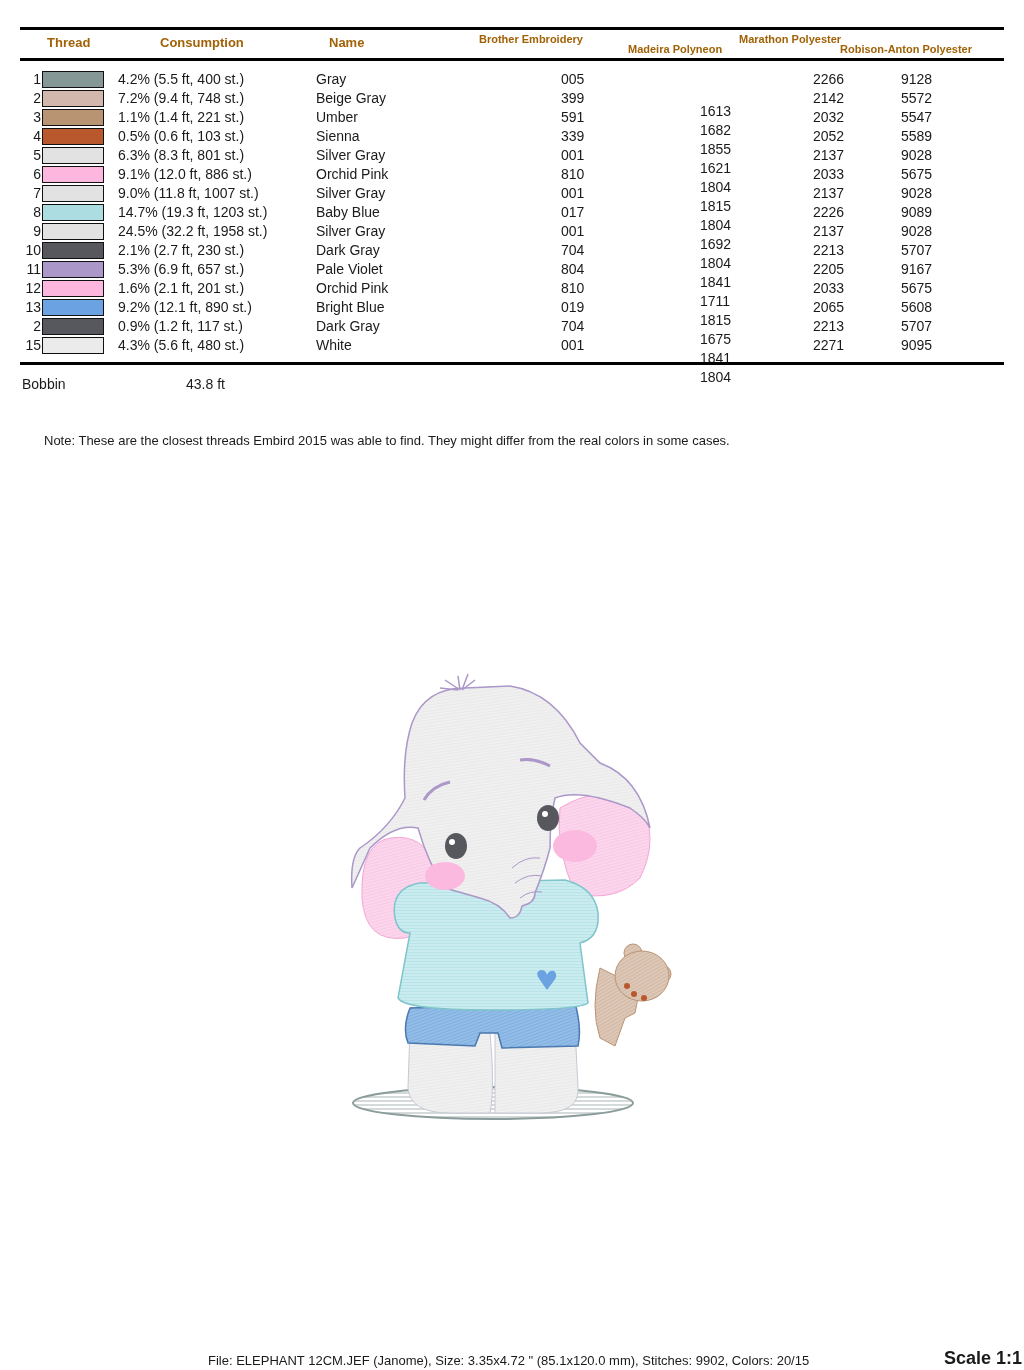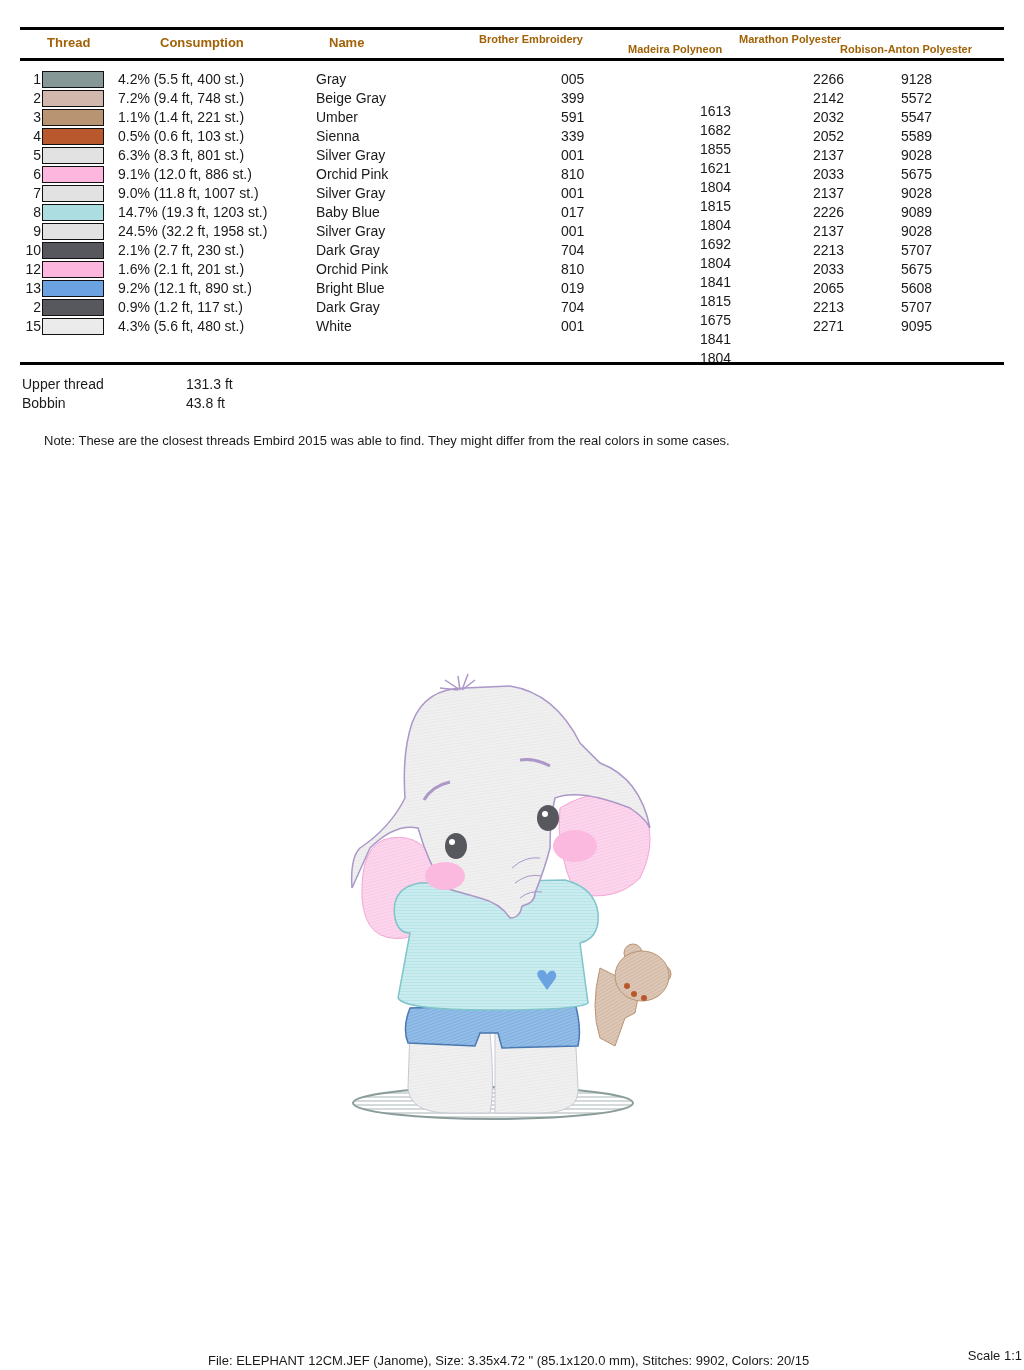--- a/index.html
+++ b/index.html
@@ -25,21 +25,21 @@
     .c2 { left: 700px; margin-top: 32px; }
     .c3 { left: 785px; margin-left: 28px; }
     .c4 { left: 901px; }
     .totals { position: absolute; left: 22px; top: 375px; font-size: 14px; line-height: 19px; }
     .totals .trow { position: relative; height: 19px; width: 300px; }
     .totals .lbl { position: absolute; left: 0; }
     .totals .val { position: absolute; left: 164px; }
     .note { position: absolute; left: 0; top: 433px; font-size: 13px; white-space: nowrap; margin-left: 44px; }
     .design { position: absolute; left: 350px; top: 668px; width: 330px; height: 465px; }
     .footer { position: absolute; left: 208px; top: 1353px; font-size: 13px; white-space: nowrap; }
-    .scale { position: absolute; right: 2px; top: 1348px; font-size: 13px; font-weight: normal; white-space: nowrap; }
+    .scale { position: absolute; right: 2px; top: 1348px; font-size: 18px; font-weight: bold; white-space: nowrap; }
   </style>
 </head>
 <body>
 
 <div class="rule top"></div>
 
 <span class="hdr big" style="left:47px">Thread</span>
 <span class="hdr big" style="left:160px">Consumption</span>
 <span class="hdr big" style="left:329px">Name</span>
 <span class="hdr small" style="left:479px; top:33px">Brother Embroidery</span>
@@ -144,20 +144,30 @@
       <span class="num">10</span>
       <span class="swatch" style="background: rgb(87, 88, 93);"></span>
       <span class="cons">2.1% (2.7 ft, 230 st.)</span>
       <span class="name">Dark Gray</span>
       <span class="c1">704</span>
       <span class="c2">1841</span>
       <span class="c3">2213</span>
       <span class="c4">5707</span>
     </div>
     <div class="row">
+      <span class="num">11</span>
+      <span class="swatch" style="background: rgb(171, 151, 200);"></span>
+      <span class="cons">5.3% (6.9 ft, 657 st.)</span>
+      <span class="name">Pale Violet</span>
+      <span class="c1">804</span>
+      <span class="c2">1711</span>
+      <span class="c3">2205</span>
+      <span class="c4">9167</span>
+    </div>
+    <div class="row">
       <span class="num">12</span>
       <span class="swatch" style="background: rgb(253, 183, 223);"></span>
       <span class="cons">1.6% (2.1 ft, 201 st.)</span>
       <span class="name">Orchid Pink</span>
       <span class="c1">810</span>
       <span class="c2">1815</span>
       <span class="c3">2033</span>
       <span class="c4">5675</span>
     </div>
     <div class="row">
@@ -188,24 +198,20 @@
       <span class="c1">001</span>
       <span class="c2">1804</span>
       <span class="c3">2271</span>
       <span class="c4">9095</span>
     </div>
   </div>
 
 <div class="rule bot"></div>
 
 <div class="totals">
-  <div class="trow">
-    <span class="lbl">Upper thread</span>
-    <span class="val">131.3 ft</span>
-  </div>
   <div class="trow">
     <span class="lbl">Bobbin</span>
     <span class="val">43.8 ft</span>
   </div>
 </div>
 
 <div class="note">Note: These are the closest threads Embird 2015 was able to find. They might differ from the real colors in some cases.</div>
 
 <div class="design">
   <svg width="330" height="465" viewBox="0 0 330 465">

